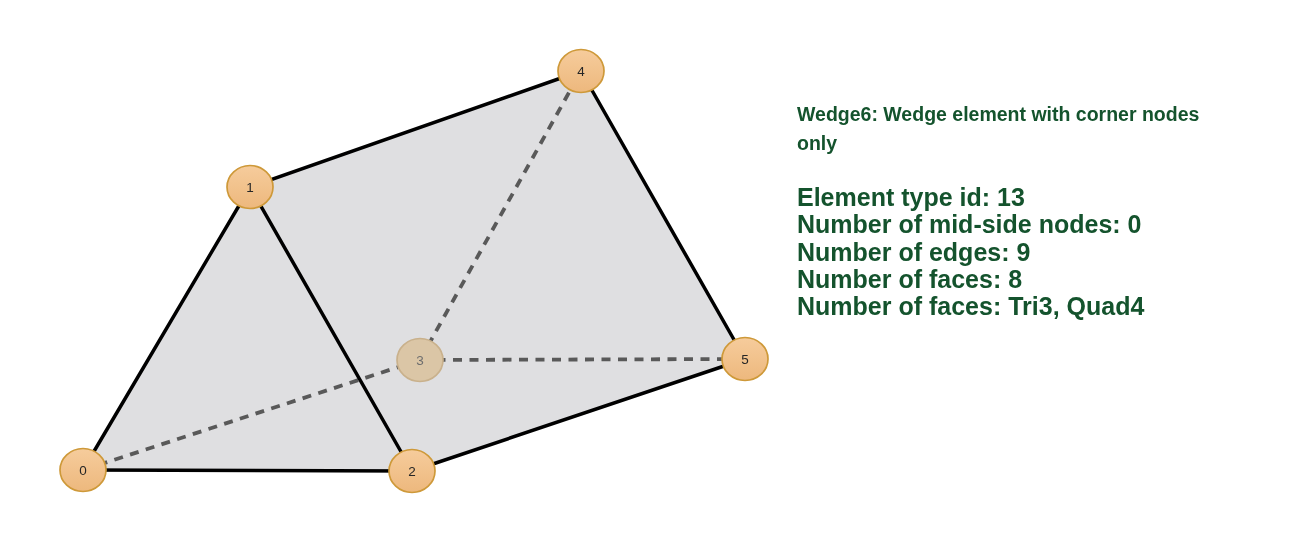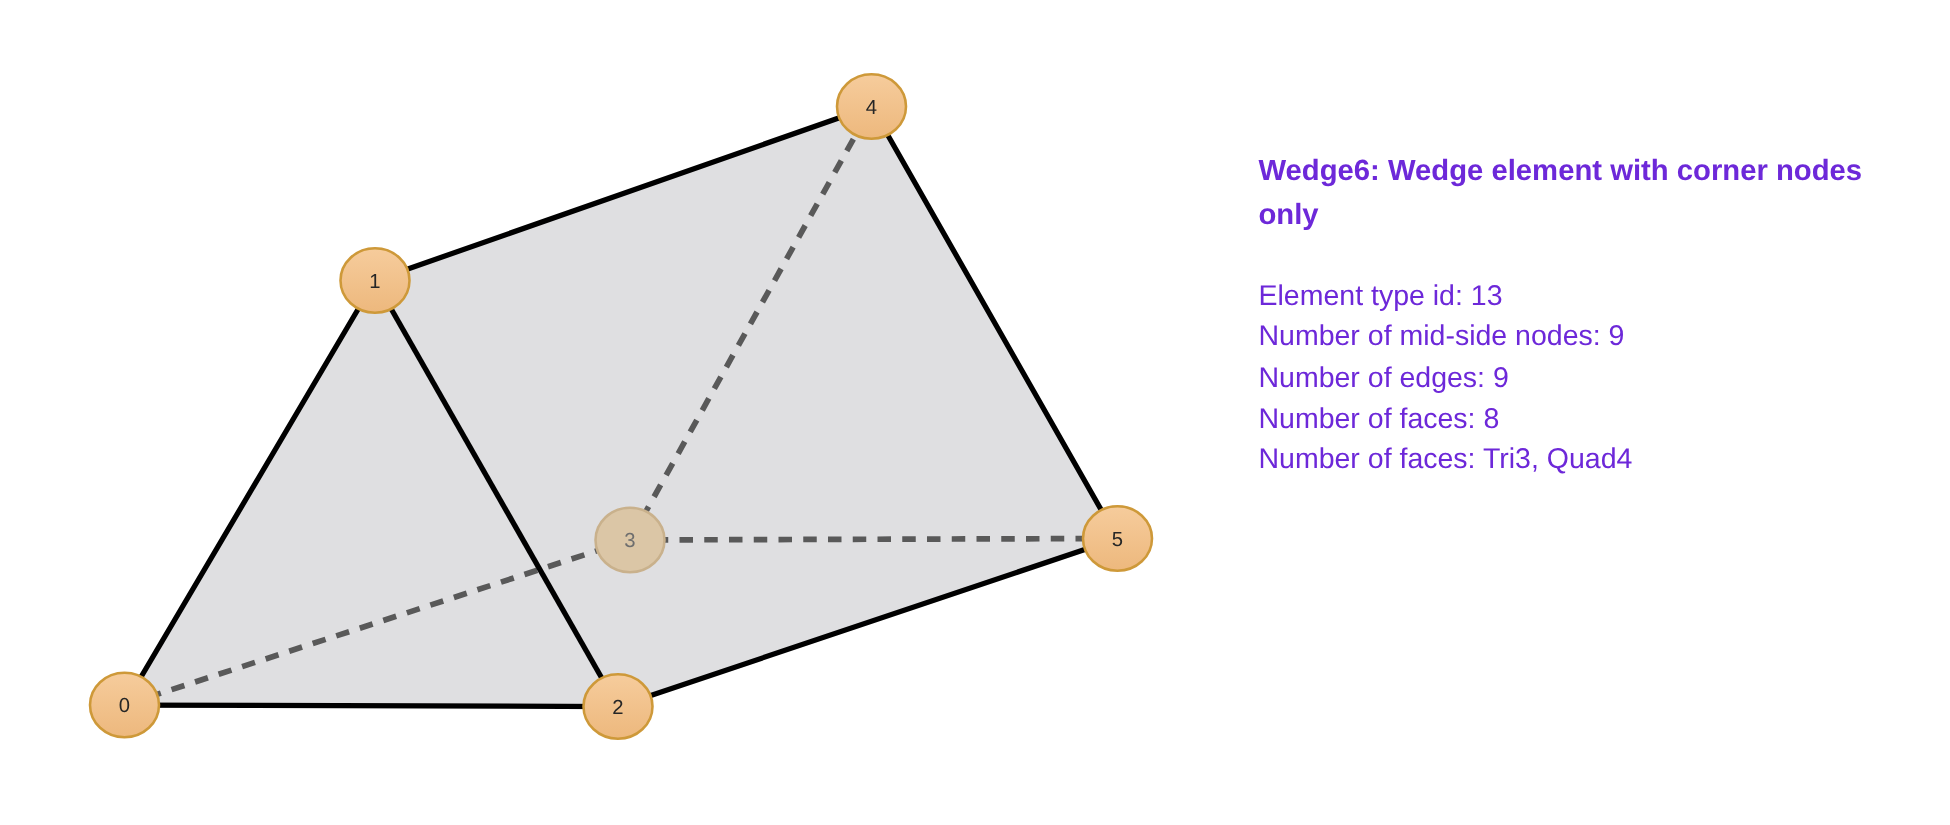--- a/index.html
+++ b/index.html
@@ -15,35 +15,35 @@
     background: #ffffff;
     overflow: hidden;
   }
   .diagram-svg {
     position: absolute;
     left: 0;
     top: 0;
   }
   .info-panel {
     position: absolute;
-    left: 839px;
+    left: 797px;
     top: 100px;
     width: 424px;
-    color: #6d28d9;
+    color: #14532d;
   }
   .info-title {
     font-size: 19.5px;
     line-height: 29px;
     font-weight: 700;
     margin: 0 0 26px 0;
   }
   .info-lines {
-    font-size: 19px;
+    font-size: 25px;
     line-height: 27.3px;
-    font-weight: 400;
+    font-weight: 700;
   }
   .info-line {
     white-space: nowrap;
   }
 </style>
 </head>
 <body>
 
 <div class="canvas">
 
@@ -95,20 +95,20 @@
           <ellipse cx="745" cy="359" rx="23" ry="21.5" fill="url(#nodeGrad)" stroke="#CE9939" stroke-width="1.7"></ellipse>
           <text x="745" y="363.8" text-anchor="middle" font-size="13.5" font-family="&quot;Liberation Sans&quot;, sans-serif" fill="#262626">5</text>
         </g>
       </g>
   </svg>
 
   <div class="info-panel">
     <div class="info-title">Wedge6: Wedge element with corner nodes only</div>
     <div class="info-lines" id="info-lines">
         <div class="info-line">Element type id: 13</div>
-        <div class="info-line">Number of mid-side nodes: 9</div>
+        <div class="info-line">Number of mid-side nodes: 0</div>
         <div class="info-line">Number of edges: 9</div>
         <div class="info-line">Number of faces: 8</div>
         <div class="info-line">Number of faces: Tri3, Quad4</div>
       </div>
   </div>
 
 </div>
 
 </body></html>

